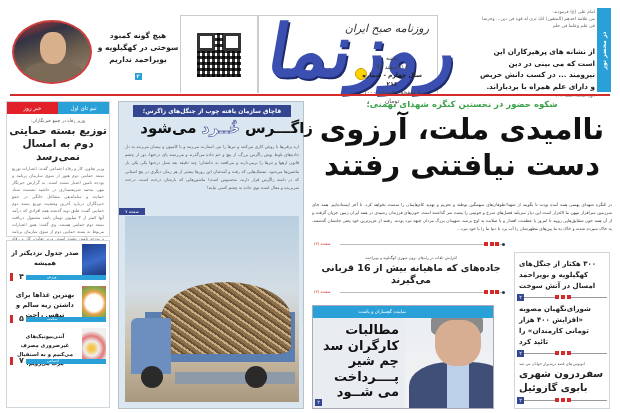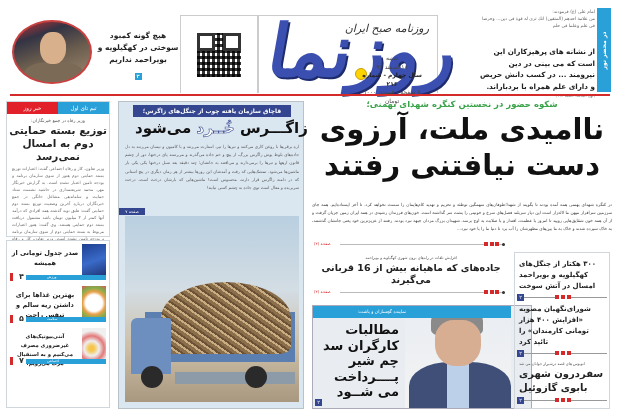--- a/index.html
+++ b/index.html
@@ -48,21 +48,21 @@
   .list-item { position: relative; height: 42px; }
   .thumb { position: absolute; right: 3px; top: 3px; width: 24px; height: 34px; }
   .item-title { position: absolute; right: 30px; top: 7px; width: 68px; font-size: 6.5px; font-weight: bold; line-height: 10px; text-align: center; color: #222; direction: rtl; }
   .item-bar { position: absolute; left: 3px; right: 3px; bottom: 3px; height: 5px; background: #2aa0d8; }
   .item-num { position: absolute; left: 3px; bottom: 2px; font-size: 8px; font-weight: bold; color: #333; background: #fff; padding: 0 2px 0 6px; border-left: 3px solid #d42a2a; line-height: 8px; }
   .item-cat { position: absolute; left: 40px; bottom: 3px; font-size: 3.5px; color: #fff; line-height: 5px; }
 
   
   .mid-col { left: 118px; top: 101px; width: 186px; height: 308px; border: 1px solid #b9c2c8; background: #dbe7f0; }
   .mid-kicker { position: absolute; left: 14px; top: 3px; width: 158px; height: 12px; background: #33468f; color: #fff; font-size: 6px; font-weight: bold; text-align: center; line-height: 12px; direction: rtl; }
-  .mid-head { position: absolute; left: 16px; top: 17px; width: 186px; font-size: 15px; font-weight: bold; text-align: left; color: #111; direction: rtl; }
+  .mid-head { position: absolute; left: 8px; top: 17px; width: 186px; font-size: 15px; font-weight: bold; text-align: right; color: #111; direction: rtl; }
   .mid-head .accent { color: #fff; -webkit-text-stroke: 0.6px #33468f; }
   .mid-body { position: absolute; left: 6px; top: 41px; width: 174px; font-size: 4.2px; line-height: 8.2px; color: #555; direction: rtl; text-align: justify; }
   .page-ref-tag { position: absolute; left: 0; top: 106px; width: 26px; height: 7px; background: #33468f; color: #fff; font-size: 4px; line-height: 7px; text-align: center; }
   .photo { position: absolute; left: 6px; top: 114px; width: 174px; height: 186px; background: linear-gradient(180deg,#b9cfe0 0%,#d3dde4 40%,#cdbfa8 70%,#a99880 100%); overflow: hidden; }
   .truck-bed { position: absolute; left: 20px; top: 96px; width: 150px; height: 50px; background: #5a7fb0; }
   .wood { position: absolute; left: 36px; top: 66px; width: 130px; height: 72px; border-radius: 50% 50% 10% 10%; background: repeating-linear-gradient(35deg,#8b6f4a 0 3px,#c9ad82 3px 5px,#6b5236 5px 7px); }
   .cab { position: absolute; left: 6px; top: 102px; width: 40px; height: 56px; background: #6d8fbf; border-radius: 6px 2px 0 0; }
   .wheel1, .wheel2 { position: absolute; top: 150px; width: 22px; height: 22px; border-radius: 50%; background: #2a2a2a; }
   .wheel1 { left: 16px; } .wheel2 { left: 120px; }
   .bumper { position: absolute; left: 50px; top: 156px; width: 120px; height: 12px; background: #8d9aa8; }
@@ -73,21 +73,21 @@
   .main-body { left: 312px; top: 201px; width: 300px; font-size: 4.3px; line-height: 8px; color: #444; direction: rtl; text-align: justify; }
   .rule-line { position: absolute; height: 1px; background: #bbb; }
   .red-squares { position: absolute; width: 15px; height: 4px; background: repeating-linear-gradient(90deg,#d42a2a 0 4px,#fff 4px 5.5px); }
   .page-note { position: absolute; font-size: 4px; color: #d42a2a; direction: rtl; }
   .dot { position: absolute; width: 3px; height: 3px; border-radius: 50%; background: #333; }
 
   .road-story { left: 312px; top: 255px; width: 198px; height: 40px; }
   .road-kicker { font-size: 3.8px; color: #555; text-align: center; direction: rtl; }
   .road-head { font-size: 9.5px; font-weight: bold; line-height: 12px; text-align: center; color: #222; direction: rtl; margin-top: 2px; }
 
-  .workers-box { left: 312px; top: 305px; width: 220px; height: 104px; border: 1px solid #aab; background: #e9edf2; overflow: hidden; }
+  .workers-box { left: 312px; top: 305px; width: 182px; height: 104px; border: 1px solid #aab; background: #e9edf2; overflow: hidden; }
   .workers-kicker { position: absolute; left: 0; top: 0; width: 198px; height: 12px; background: #2aa0d8; color: #fff; font-size: 4.5px; line-height: 12px; direction: rtl; padding-right: 105px; }
   .workers-head { position: absolute; left: 6px; top: 16px; width: 80px; font-size: 13px; font-weight: bold; line-height: 15.5px; color: #111; direction: rtl; text-align: right; }
   .workers-photo { position: absolute; left: 92px; top: 0; width: 106px; height: 104px; }
   .wp-bg { position: absolute; inset: 0; background: linear-gradient(180deg,#e9edf2 0%,#f3f3f3 100%); }
   .wp-hair { position: absolute; left: 26px; top: 0; width: 52px; height: 30px; border-radius: 50% 50% 20% 20%; background: #8a8a8a; }
   .wp-face { position: absolute; left: 30px; top: 14px; width: 46px; height: 46px; border-radius: 40% 40% 45% 45%; background: #d8ae93; }
   .wp-suit { position: absolute; left: 4px; top: 56px; width: 102px; height: 60px; border-radius: 40% 40% 0 0; background: #3f4f78; }
   .wp-shirt { position: absolute; left: 42px; top: 58px; width: 22px; height: 46px; background: #bcd0ea; }
   .workers-page { position: absolute; left: 2px; bottom: 2px; width: 7px; height: 7px; background: #33468f; color: #fff; font-size: 5px; line-height: 7px; text-align: center; }
 
@@ -146,21 +146,21 @@
     <div class="tab-blue">تیم تای اول</div>
   </div>
   <div class="left-kicker">وزیر رفاه در جمع خبرنگاران:</div>
   <div class="left-head">توزیع بسته حمایتی دوم به امسال نمی‌رسد</div>
   <div class="body-text" style="height:80px;overflow:hidden">وزیر تعاون، کار و رفاه اجتماعی گفت: اعتبارات توزیع بسته حمایتی دوم هنوز از سوی سازمان برنامه و بودجه تامین اعتبار نشده است. به گزارش خبرنگار مهر، محمد شریعتمداری در حاشیه نشست ستاد حمایت و ساماندهی مشاغل خانگی در جمع خبرنگاران درباره آخرین وضعیت توزیع بسته دوم حمایتی گفت: طبق نوبه گذشته همه افرادی که درآمد آنها کمتر از ۳ میلیون تومان باشد مشمول دریافت بسته دوم حمایتی هستند. وی گفت: هنوز اعتبارات مربوط به بسته حمایتی دوم از سوی سازمان برنامه و بودجه تامین نشده است. وزیر تعاون، کار و رفاه اجتماعی درباره اینکه آیا بسته دوم تا پایان سال توزیع میشود یا خیر گفت: با توجه به اینکه هنوز اعتبارات آن تامین نشده احتمال دارد به امسال نرسد و به سال آینده موکول شود.</div>
 </div>
 
 <div class="abs left-list">
   <div class="list-item">
     <div class="thumb" style="background:linear-gradient(160deg,#1d3f8f,#3a6bc9 50%,#1b2f6c)"></div>
-    <div class="item-title">صدر جدول تومانی از همیشه</div>
+    <div class="item-title">صدر جدول نزدیکتر از همیشه</div>
     <div class="item-bar"></div>
     <div class="item-cat">ورزش</div>
     <div class="item-num">۴</div>
   </div>
   <div class="list-item">
     <div class="thumb" style="background:radial-gradient(circle,#fff 40%,#e8a04a 55%,#7fae4a 75%,#d55 100%)"></div>
     <div class="item-title">بهترین غذاها برای داشتن ریه سالم و تنفس راحت</div>
     <div class="item-bar"></div>
     <div class="item-cat">سلامت</div>
     <div class="item-num">۵</div>

